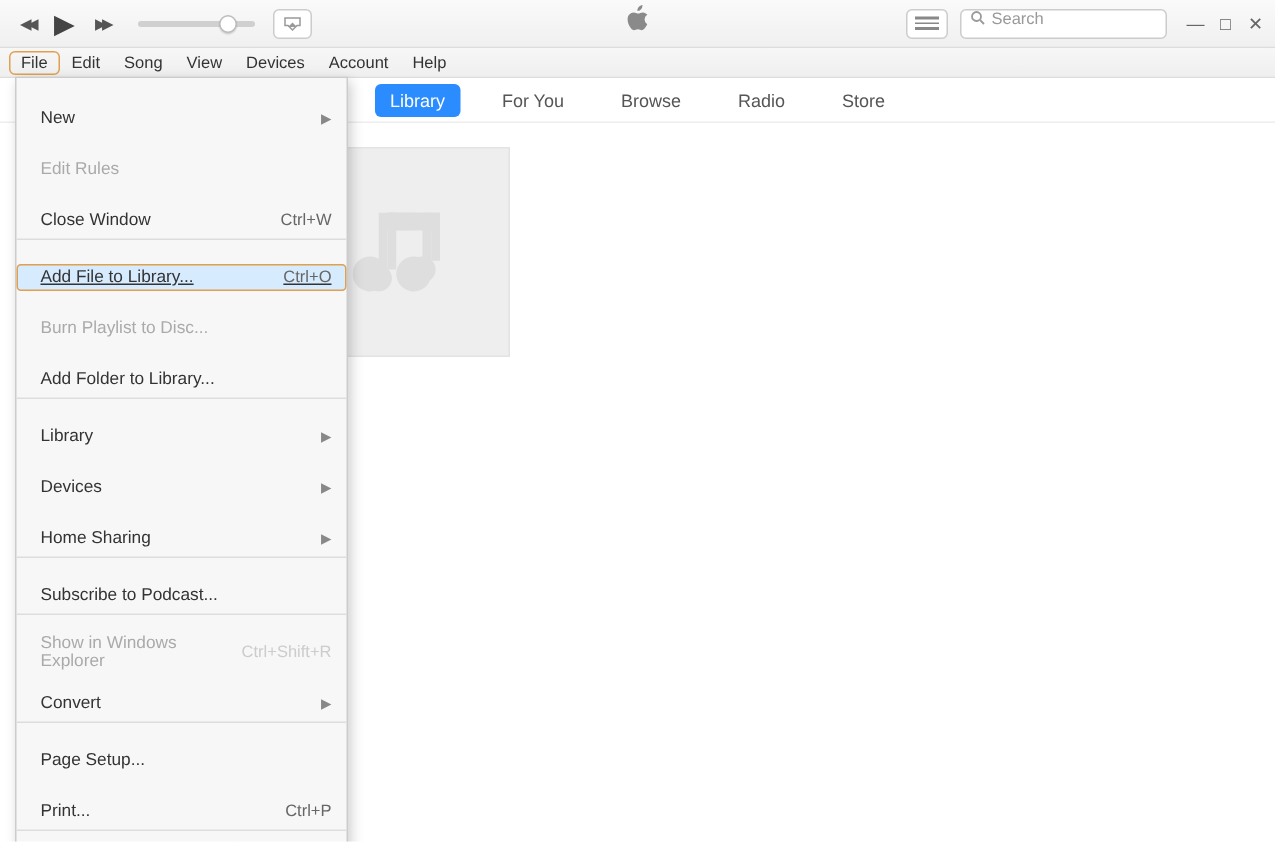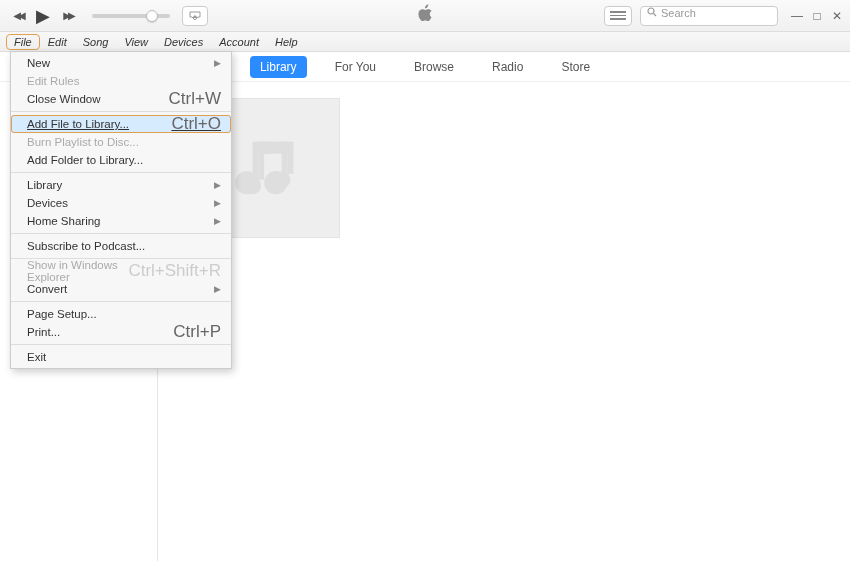--- a/index.html
+++ b/index.html
@@ -17,32 +17,32 @@
     .right-cluster { position:absolute; right:6px; display:flex; align-items:center; gap:8px; }
     .list-btn { width:28px; height:20px; border:1px solid #ccc; border-radius:4px; background:#fff; display:flex; flex-direction:column; justify-content:center; gap:2px; padding:0 5px;}
     .list-btn span { height:1.5px; background:#888; }
     .search-box { width:138px; height:20px; border:1px solid #ccc; border-radius:4px; background:#fff; display:flex; align-items:flex-start; padding:0 6px; gap:4px; }
     .search-box svg { flex-shrink:0; }
     .search-ph { color:#999; font-size:11px; }
     .win-controls { display:flex; gap:6px; color:#666; font-size:12px; margin-left:4px; align-items:center;}
     .win-controls div { width:14px; text-align:center; cursor:default; }
     
     .menubar { height:20px; background:linear-gradient(#f7f7f7,#efefef); border-bottom:1px solid #ddd; display:flex; align-items:center; padding:0 6px; font-size:11px; color:#333; }
-    .mb-item { padding:2px 8px; border-radius:3px;font-style:italic; }
+    .mb-item { padding:2px 8px; border-radius:3px; }
     .mb-item.active-file { outline:1.5px solid #e0a050; outline-offset:-1px; border-radius:4px; }
     
     .subnav { height:30px; display:flex; align-items:center; justify-content:center; gap:18px; font-size:12px; color:#555; border-bottom:1px solid #eee; position:relative; z-index:0;}
     .subnav-item { padding:4px 10px; border-radius:4px; }
     .subnav-item.active { background:#2a8cff; color:#fff; }
     
     .dropdown { position:absolute; top:51px; left:10px; width:222px; background:#f7f7f7; border:1px solid #ccc; box-shadow:2px 3px 8px rgba(0,0,0,.2); font-size:11.5px; color:#333; z-index:10; padding:2px 0;}
-    .dd-row { display:flex; justify-content:space-between; align-items:center; padding:2px 10px 2px 16px; height:18px; position:relative;}
+    .dd-row { display:flex; justify-content:space-between; align-items:center; padding:2px 10px 2px 16px; height:18px; position:relative;margin-top:16px;}
     .dd-row.disabled { color:#aaa; }
     .dd-row.highlighted { background:#d7ebff; outline:1.5px solid #e0a050; outline-offset:-1px; border-radius:3px;text-decoration:underline;}
-    .dd-short { color:#666; font-size:17px; }
+    .dd-short { color:#666; font-size:11px; }
     .dd-row.disabled .dd-short { color:#ccc; }
     .dd-sep { height:1px; background:#ddd; margin:3px 0; }
     .dd-arrow { color:#888; font-size:9px; }
     
     .content { display:flex; height:calc(100% - 82px); }
     .sidebar { width:158px; border-right:1px solid #e5e5e5; background:#fff; }
     .main { flex:1; padding:14px; position:relative;}
     .album-art { width:140px; height:140px; background:#eeeeee; border:1px solid #e3e3e3; display:flex; align-items:center; justify-content:center; margin-left:28px; margin-top:2px;}
     .album-art svg { opacity:.5; }
   </style>

